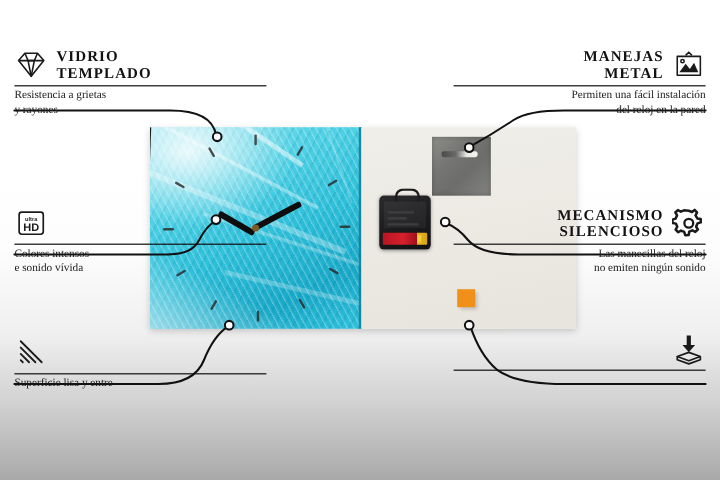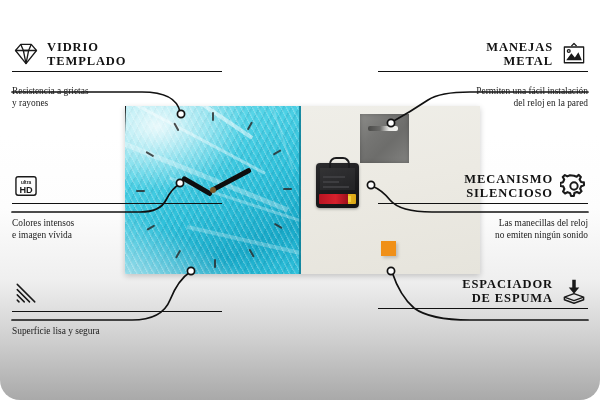--- a/index.html
+++ b/index.html
@@ -4,40 +4,39 @@
 <style>
   html,body{margin:0;padding:0;}
   body{
     width:600px;height:400px;overflow:hidden;
     font-family:"Liberation Serif", serif;
     background:#ffffff;
   }
   #stage{
     position:relative;width:600px;height:400px;overflow:hidden;
     background:linear-gradient(180deg,#ffffff 0%,#ffffff 34%,#fdfdfd 52%,#efefef 70%,#cfcfcf 85%,#a9a9a9 100%);
-    border-radius:20px;
   }
   
   .feature{position:absolute;width:210px;}
   .feature .head{display:flex;align-items:center;gap:7px;}
   .feature.left .head{justify-content:flex-start;}
   .feature.right .head{justify-content:flex-end;}
   .feature .ttl{
     font-family:"Liberation Serif", serif;
     font-size:12.5px;line-height:14px;font-weight:700;
     letter-spacing:.9px;color:#121212;text-transform:uppercase;
     white-space:pre-line;
   }
   .feature.left .ttl{text-align:left;}
   .feature.right .ttl{text-align:right;}
   .rule{height:1.4px;background:#111;margin-top:3px;width:100%;}
   .feature .sub{
     font-family:"Liberation Serif", serif;
     font-size:9.4px;line-height:11.6px;color:#1b1b1b;
-    margin-top:14px;white-space:pre-line;
+    margin-top:3px;white-space:pre-line;
   }
   .feature.left .sub{text-align:left;}
   .feature.right .sub{text-align:right;}
   .ico{width:28px;height:28px;flex:0 0 28px;display:block;}
   .ico svg{display:block;width:28px;height:28px;}
 
   
   #f-vidrio   {left:12px;top:40px;}
   #f-impresion{left:12px;top:172px;}
   #f-bordes   {left:12px;top:280px;}
@@ -205,38 +204,38 @@
       <span class="ico">
         <svg viewBox="0 0 32 32">
           <rect x="4.5" y="5.5" width="23" height="21" rx="2.5" fill="none" stroke="#1a1a1a" stroke-width="1.6"></rect>
           <text x="16" y="14" font-family="Liberation Sans, sans-serif" font-size="5.4" font-weight="700" text-anchor="middle" fill="#1a1a1a">ultra</text>
           <text x="16" y="23.5" font-family="Liberation Sans, sans-serif" font-size="10.5" font-weight="700" text-anchor="middle" fill="#1a1a1a">HD</text>
         </svg>
       </span>
     </div>
     <div class="rule"></div>
     <div class="sub">Colores intensos
-e imagen vívida</div>
+e sonido vívida</div>
   </div>
 
   <div class="feature left" id="f-bordes">
     <div class="head">
       <span class="ico">
         <svg viewBox="0 0 32 32">
             <g stroke="#1a1a1a" stroke-width="1.7" stroke-linecap="round">
           <line x1="6" y1="5" x2="26" y2="25"></line>
           <line x1="6" y1="11" x2="20" y2="25"></line>
           <line x1="6" y1="17" x2="14" y2="25"></line>
           <line x1="6" y1="23" x2="8" y2="25"></line>
         </g>
           </svg>
       </span>
     </div>
     <div class="rule"></div>
-    <div class="sub">Superficie lisa y segura</div>
+    <div class="sub">Superficie lisa y entre</div>
   </div>
 
   <div class="feature right" id="f-manejas">
     <div class="head">
       <span class="ttl">MANEJAS
 METAL</span>
       <span class="ico">
         <svg viewBox="0 0 32 32">
             <g fill="none" stroke="#1a1a1a" stroke-width="1.5" stroke-linejoin="round">
           <path d="M13 7 L16 4 L19 7"></path>
@@ -263,22 +262,20 @@
         </svg>
       </span>
     </div>
     <div class="rule"></div>
     <div class="sub">Las manecillas del reloj
 no emiten ningún sonido</div>
   </div>
 
   <div class="feature right" id="f-espaciador">
     <div class="head">
-      <span class="ttl">ESPACIADOR
-DE ESPUMA</span>
       <span class="ico">
         <svg viewBox="0 0 32 32">
             <g fill="none" stroke="#1a1a1a" stroke-width="1.6" stroke-linejoin="round">
           <path d="M14 3 h4 v9 h4 l-6 7 -6-7 h4 z" fill="#1a1a1a" stroke="none"></path>
           <path d="M16 19 L27 23 L16 27 L5 23 Z"></path>
           <path d="M5 23 v3 l11 4 11-4 v-3"></path>
         </g>
           </svg>
       </span>
     </div>

